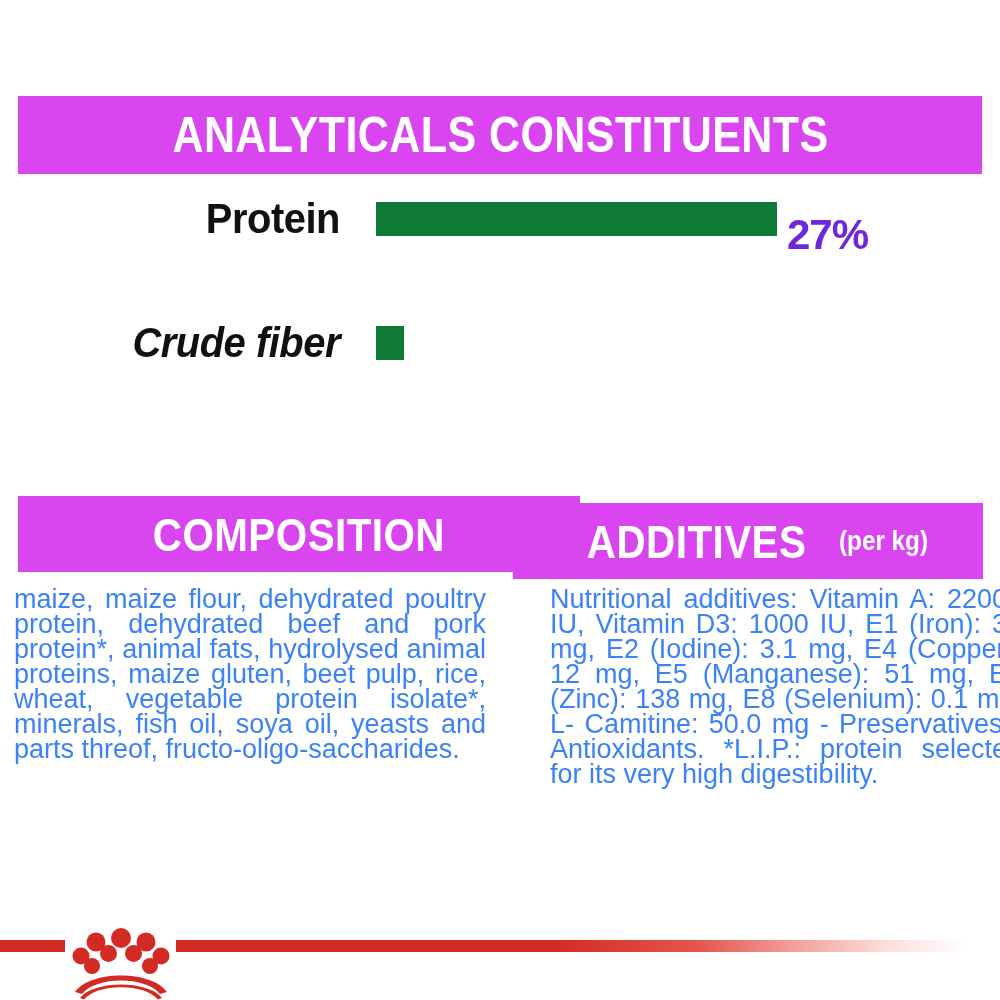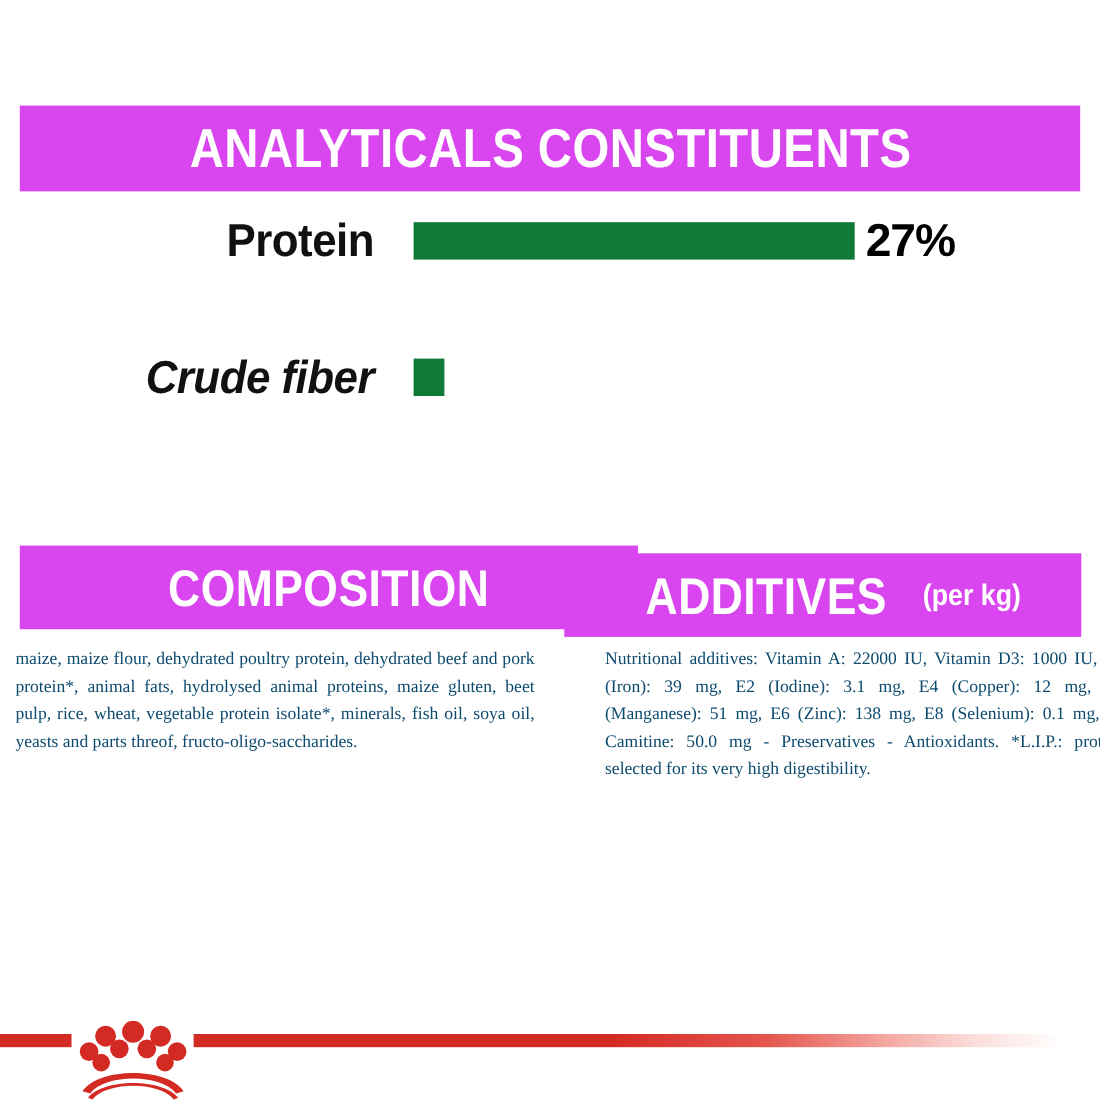--- a/index.html
+++ b/index.html
@@ -114,37 +114,37 @@
     top: 6px;
     height: 34px;
   }
   .bar-fill {
     height: 34px;
     background: #0E7A36;
     display: block;
   }
   .bar-value {
     position: absolute;
-    top: 0;
-    color: #000000;
+    top: 16px;
+    color: #6d28d9;
     font-size: 42px;
     line-height: 46px;
     font-weight: bold;
     letter-spacing: -1px;
     white-space: nowrap;
   }
 
   
   .body-text {
     position: absolute;
-    color: #0c4a6e;
-    font-size: 16px;
+    color: #3b82f6;
+    font-size: 27px;
     line-height: 25px;
     text-align: justify;
-    font-family: Liberation Serif, serif;
+    font-family: Liberation Sans, sans-serif;
   }
   #composition-text {
     left: 14px;
     top: 587px;
     width: 472px;
   }
   #additives-text {
     left: 514px;
     top: 587px;
     width: 472px;

